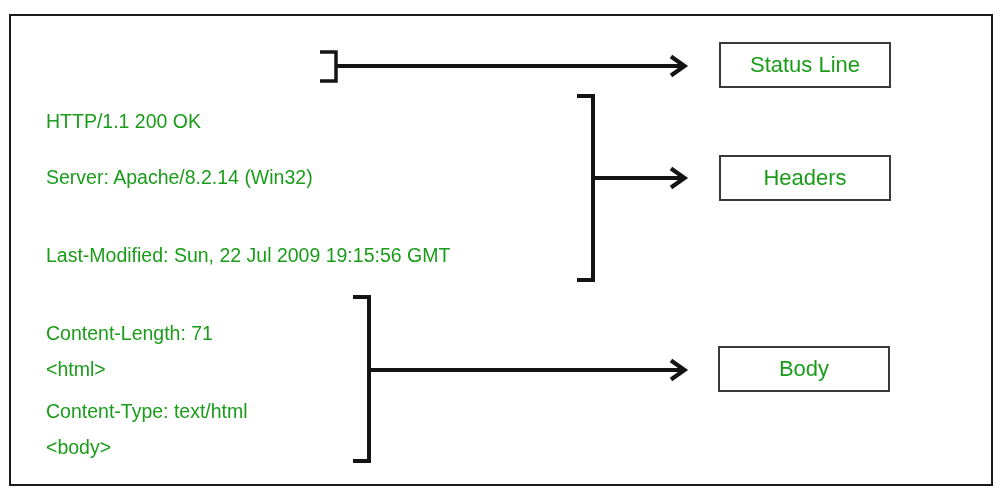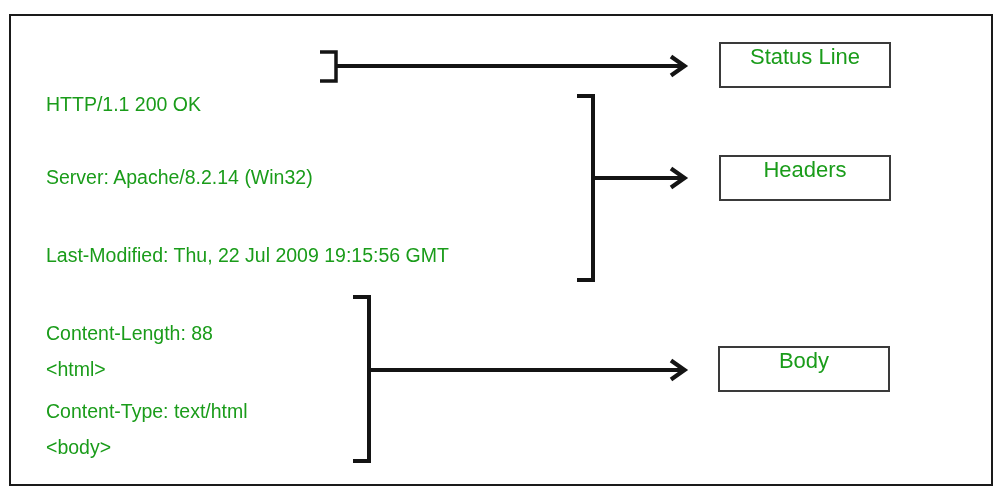--- a/index.html
+++ b/index.html
@@ -20,21 +20,21 @@
     background: #ffffff;
   }
   .green-text {
     color: #1a9c1a;
     font-size: 19.5px;
     line-height: 26px;
     white-space: pre;
   }
   .status-line-text {
     position: absolute;
-    left: 46px; top: 39px;
+    left: 46px; top: 56px;
   }
   .headers-text {
     position: absolute;
     left: 46px; top: 112px;
   }
   .body-text {
     position: absolute;
     left: 46px; top: 304px;
   }
   .connector-svg {
@@ -42,20 +42,21 @@
     left: 0; top: 0;
     width: 1007px; height: 499px;
     pointer-events: none;
   }
   .label-box {
     position: absolute;
     width: 172px; height: 46px;
     background: #ffffff;
     border: 2px solid #3a3a3a;
     display: flex;
+    align-items: center;
     justify-content: center;
   }
   .label-box span {
     color: #1a9c1a;
     font-size: 22px;
   }
   .box-status { left: 719px; top: 42px; }
   .box-headers { left: 719px; top: 155px; }
   .box-body { left: 718px; top: 346px; }
 </style>
@@ -65,22 +66,22 @@
 <div class="stage">
 
   <div class="frame"></div>
 
   <div class="green-text status-line-text">
     <div>HTTP/1.1 200 OK</div>
   </div>
 
   <div class="green-text headers-text">
     <div>Server: Apache/8.2.14 (Win32)</div>
-    <div>Last-Modified: Thu, 22 Jul 2009 19:15:56 GMT</div>
-    <div>Content-Length: 88</div>
+    <div>Last-Modified: Sun, 22 Jul 2009 19:15:56 GMT</div>
+    <div>Content-Length: 71</div>
     <div>Content-Type: text/html</div>
     
   </div>
 
   <div class="green-text body-text">
     <div>&lt;html&gt;</div>
     <div>&lt;body&gt;</div>
     
     
     

